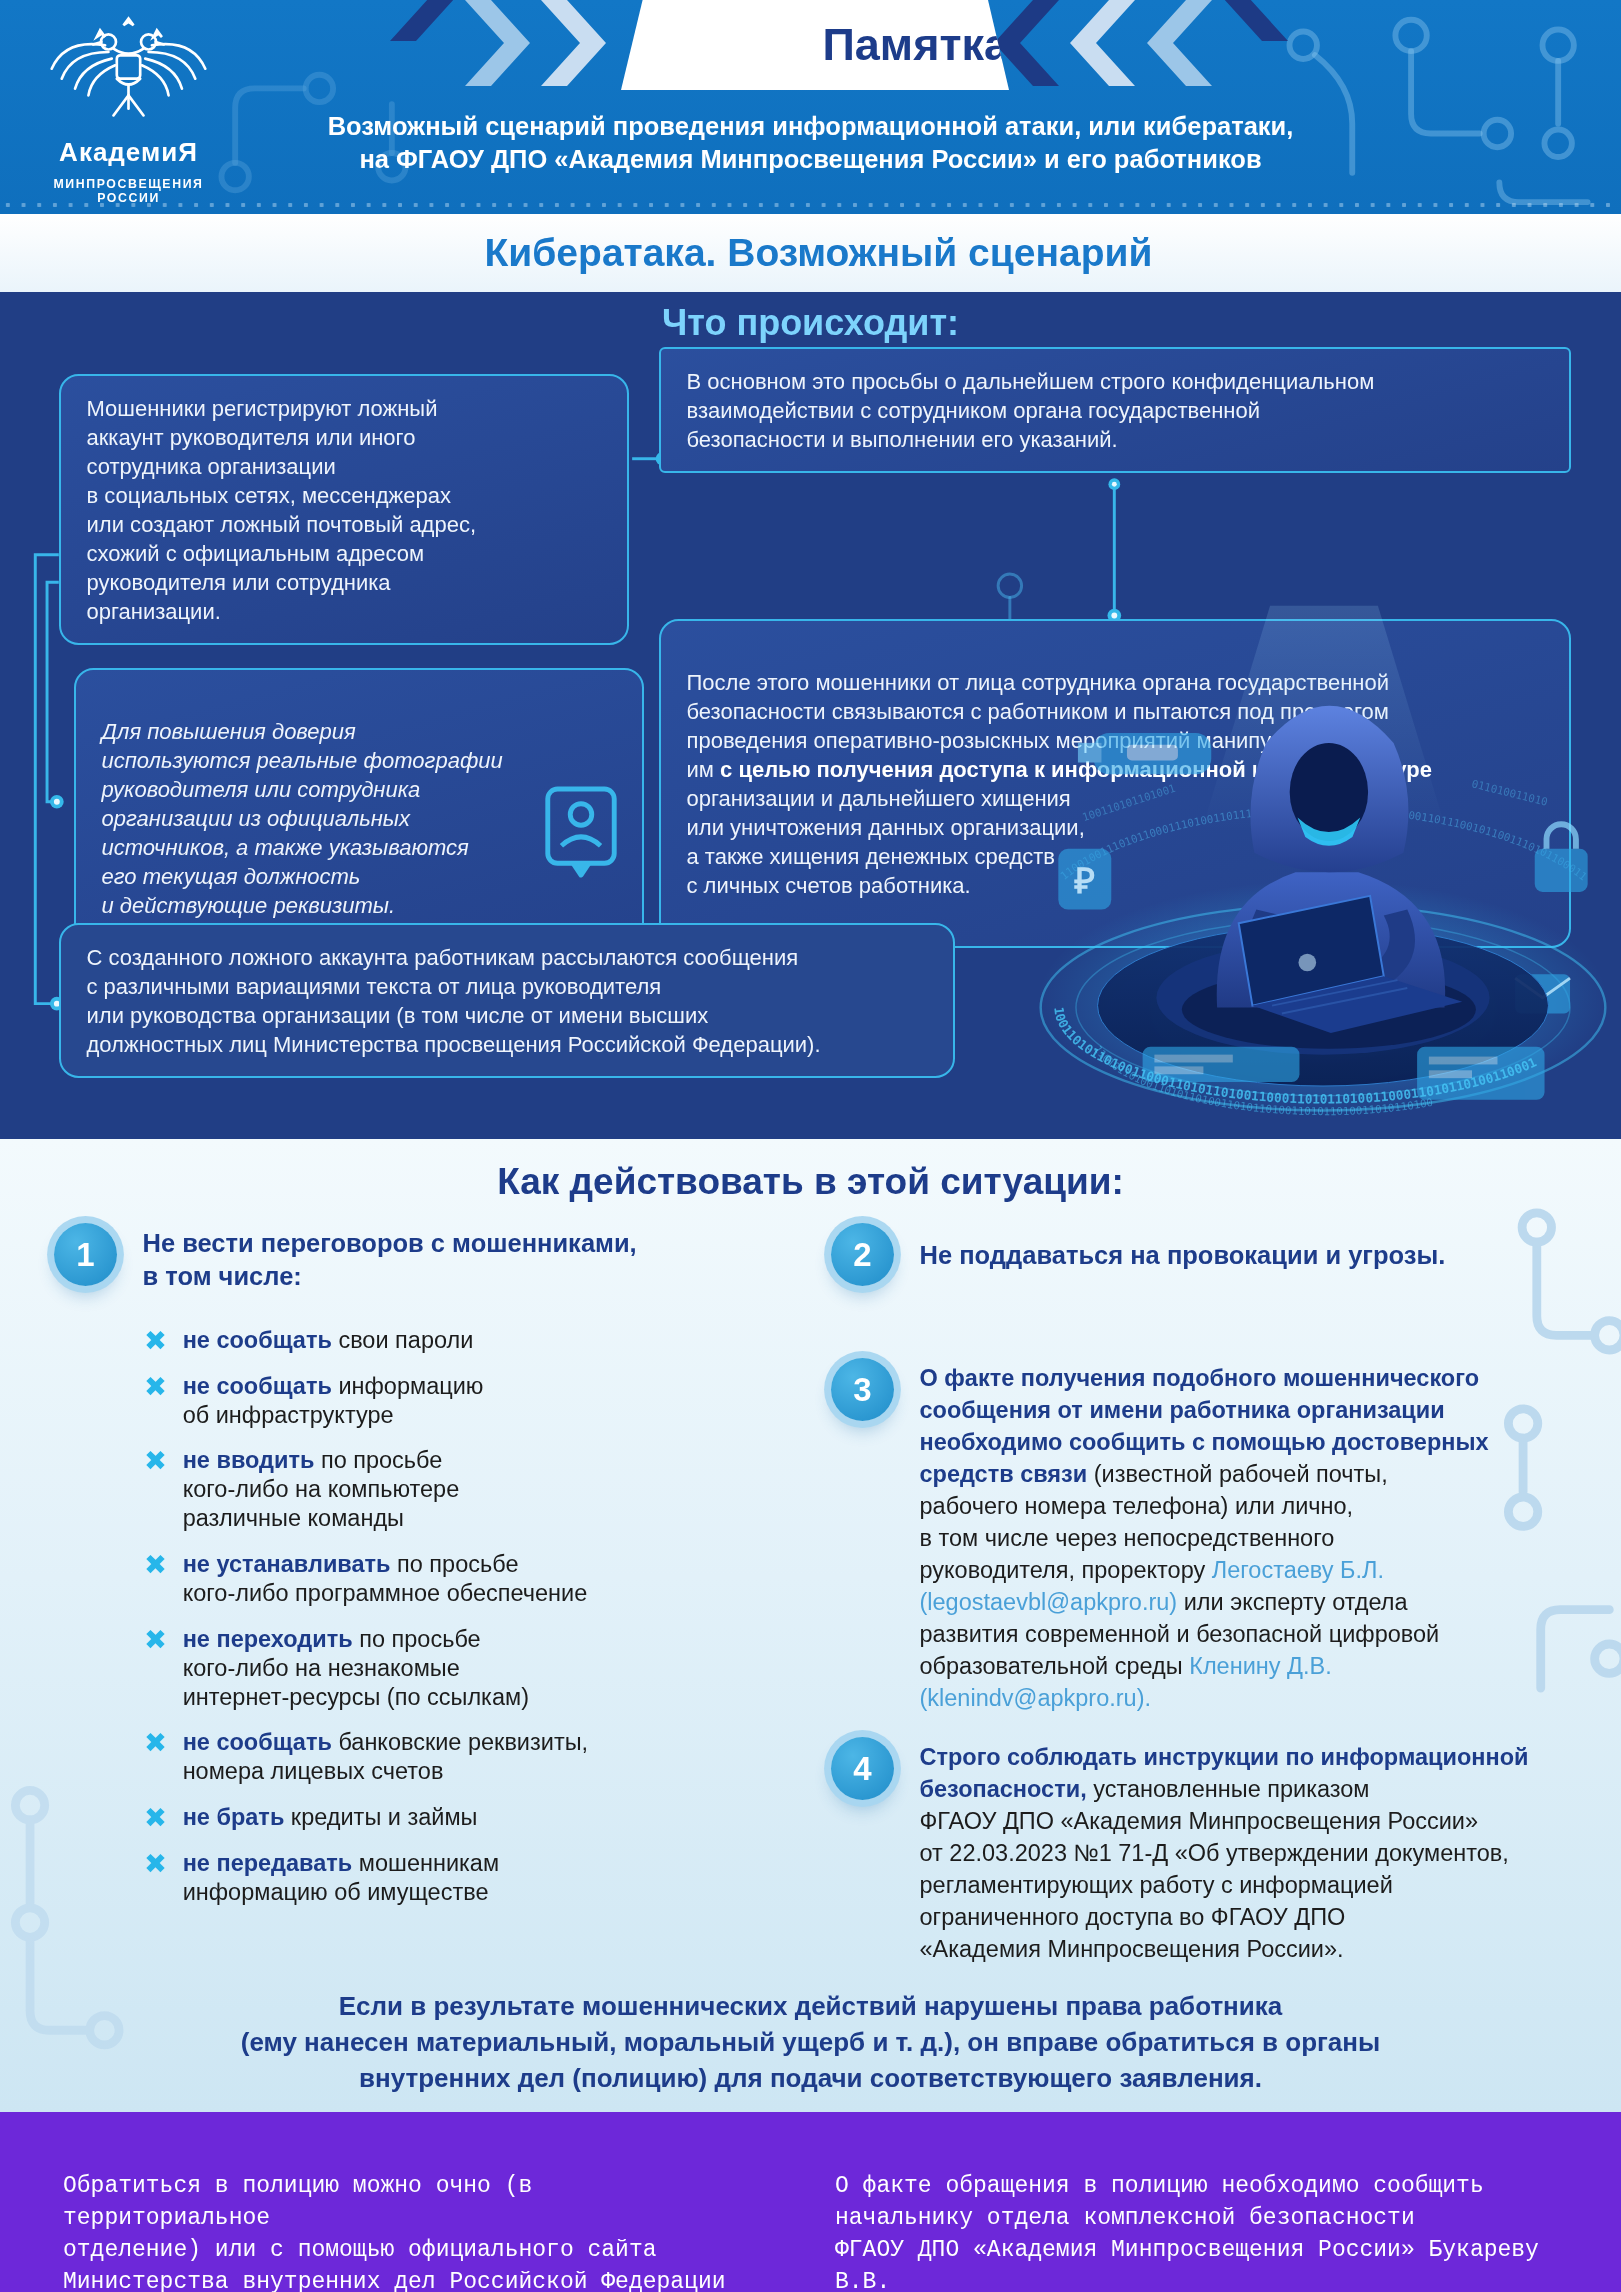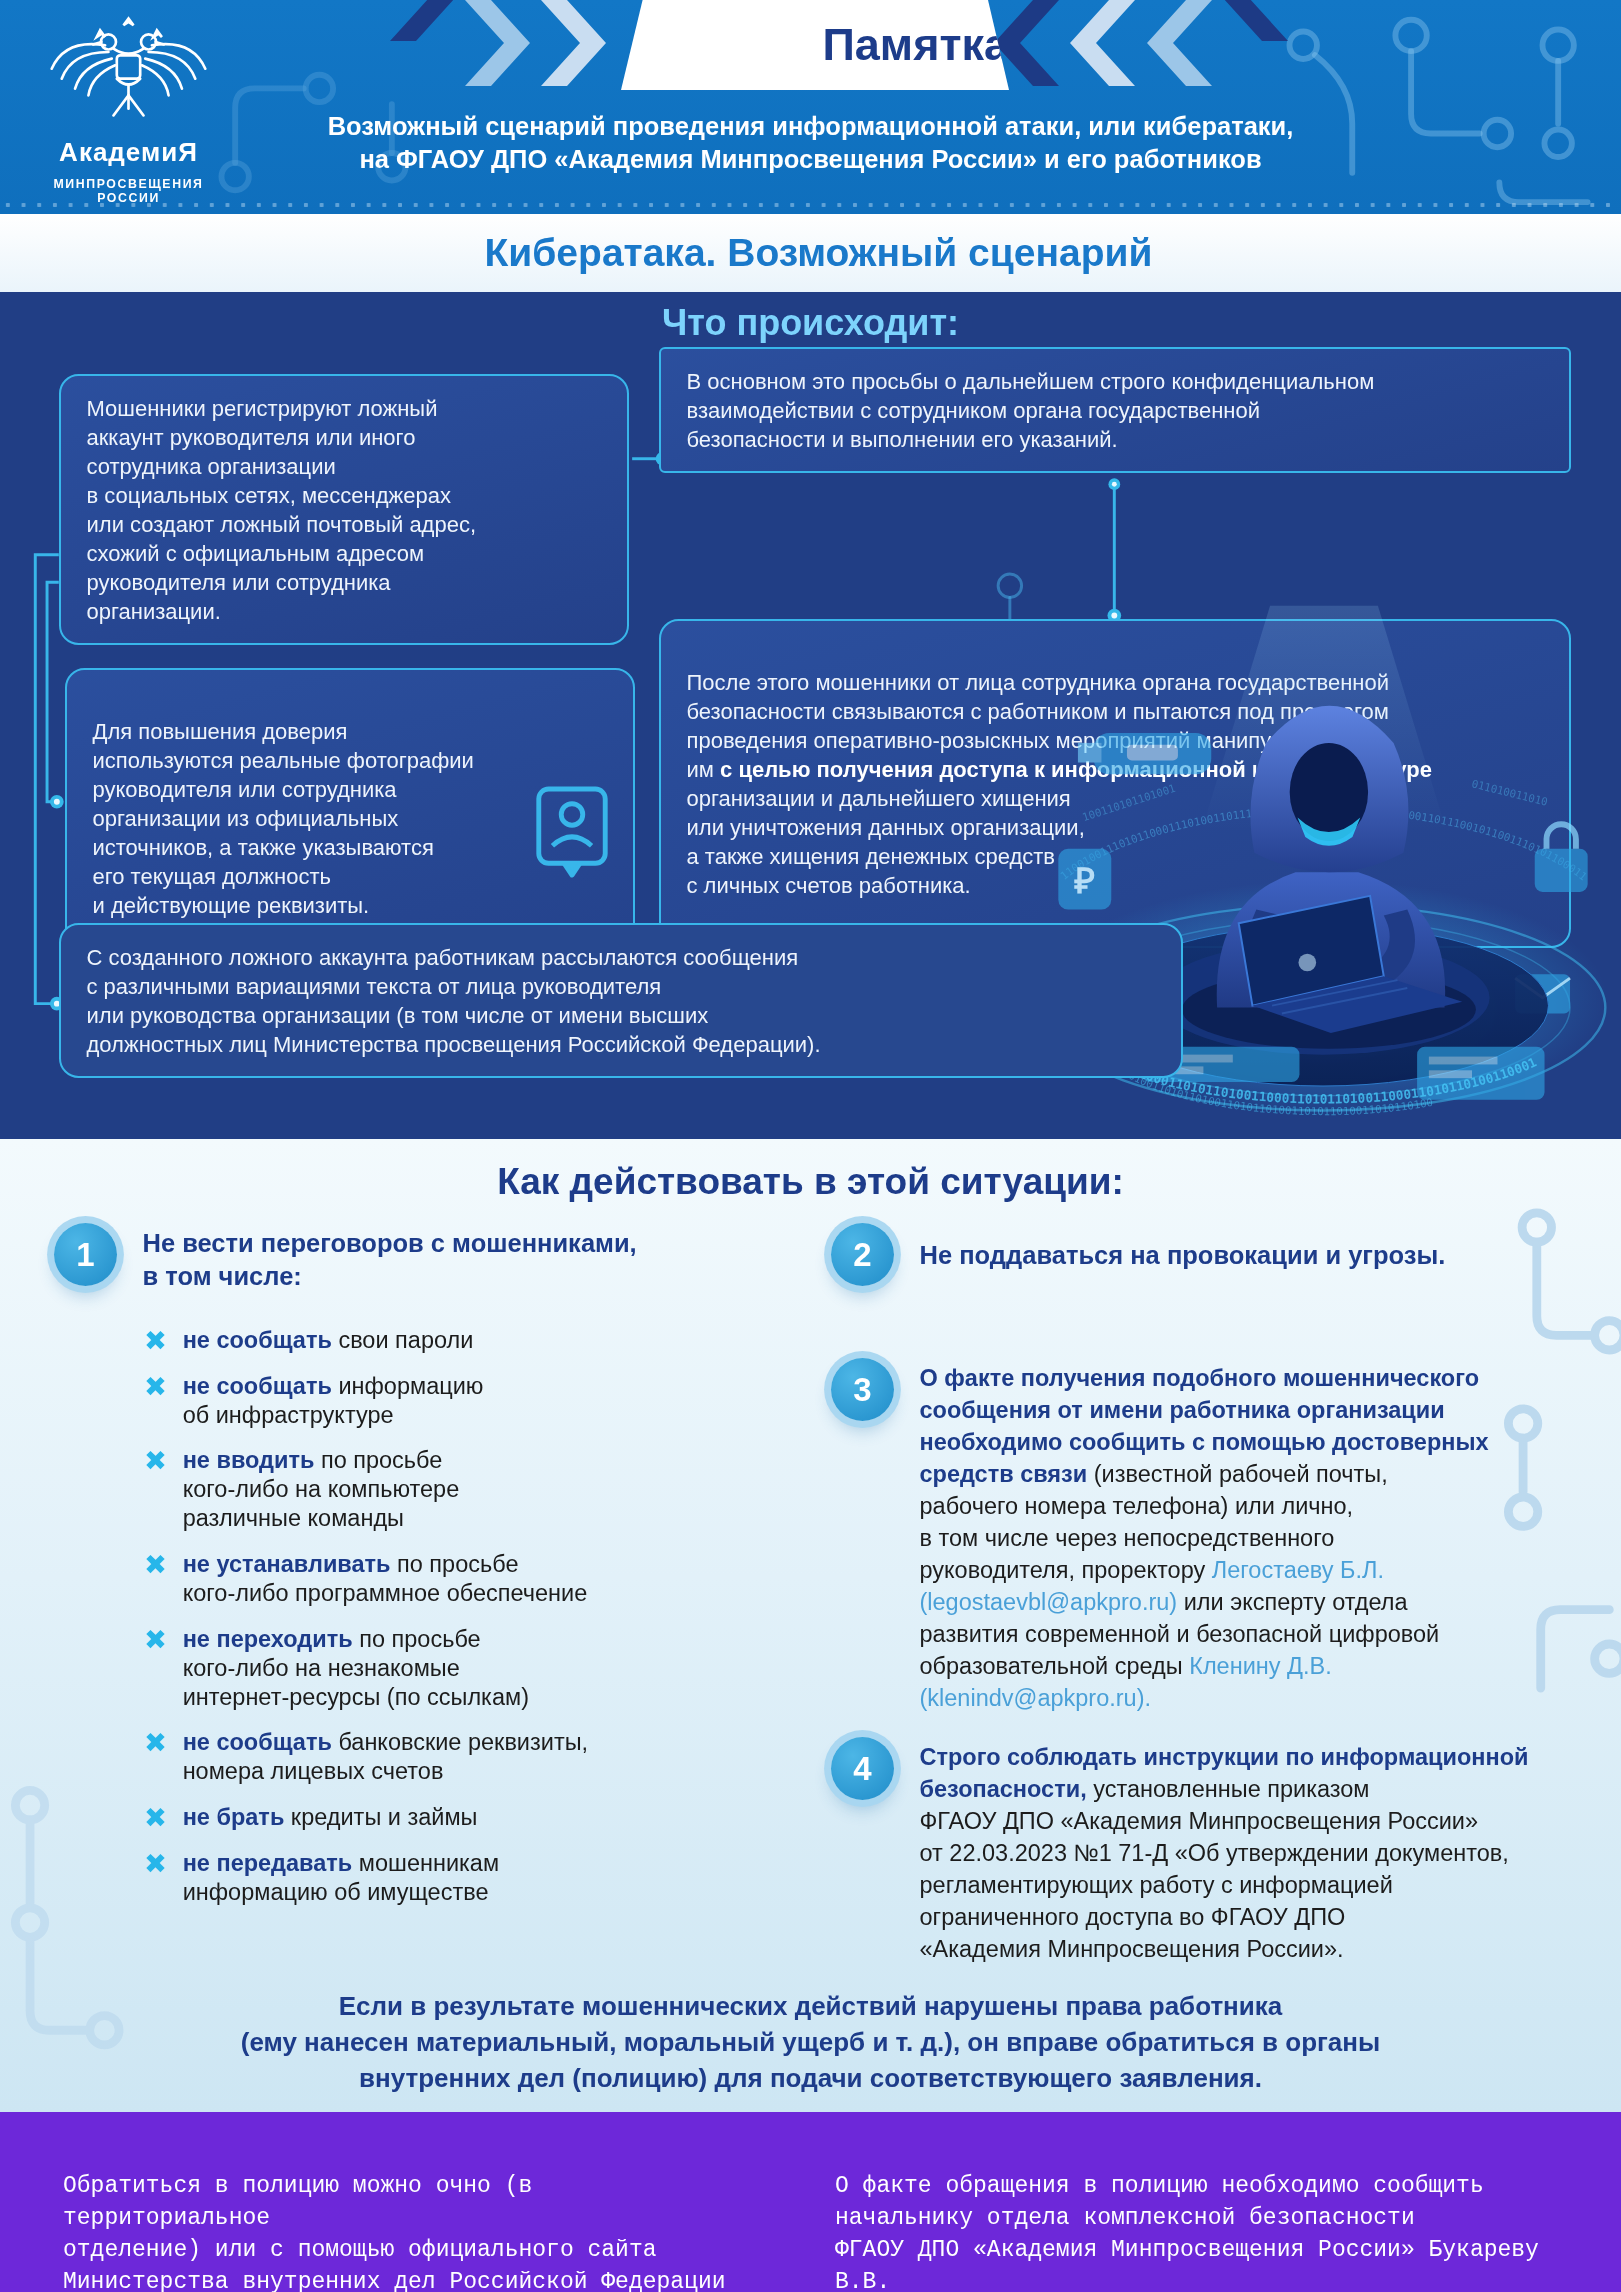--- a/index.html
+++ b/index.html
@@ -28,26 +28,26 @@
     display:flex;align-items:center;justify-content:center;padding-left:8px;}
   .band span{font-size:39px;font-weight:800;color:#1a79ca;}
   
   .dark{position:relative;width:100%;height:847px;background:#213e85;overflow:hidden;}
   .dark h2{position:absolute;top:9.8px;left:0;right:0;margin:0;text-align:center;color:#7dd3fc;
     font-size:36px;font-weight:800;}
   .box{position:absolute;background:linear-gradient(165deg,#2b4f9e,#24418a);border:2.9px solid #38b6ea;
     border-radius:19.6px;color:#eef4fc;font-size:22px;line-height:29px;padding:17.6px 25.5px;
     white-space:pre-line;box-sizing:border-box;}
   #boxA{left:59px;top:82px;width:570px;}
-  #boxB{left:65px;top:376px;width:570px;}
+  #boxB{left:74px;top:376px;width:570px;font-style:italic;}
   #boxB .btxt{display:block;width:421px;}
   #boxC{left:659px;top:55px;width:912px;border-radius:6px;}
   #boxD{left:659px;top:327px;width:912px;z-index:1;}
   #boxD .btxt{position:relative;z-index:3;display:block;}
-  #boxE{left:59px;top:631px;width:1124px;z-index:4;background:#27488f;}
+  #boxE{left:59px;top:631px;width:896px;z-index:4;background:#27488f;}
   .bold-inline{font-weight:700;color:#ffffff;}
   .profile-ic{position:absolute;right:17.6px;top:50%;transform:translateY(-50%);}
   .connectors{position:absolute;left:0;top:0;z-index:0;}
   .illus{position:absolute;left:1025px;top:294px;width:596px;height:553px;z-index:2;}
   .dark-circuit{position:absolute;color:rgba(70,170,225,.55);z-index:0;}
   
   .light{position:relative;width:100%;height:973px;
     background:linear-gradient(180deg,#f3fafd 0%,#e2f1f9 45%,#cde6f3 100%);overflow:hidden;}
   .light h2{position:absolute;top:21.6px;left:0;right:0;margin:0;text-align:center;color:#1d3c8a;
     font-size:37px;font-weight:800;}

